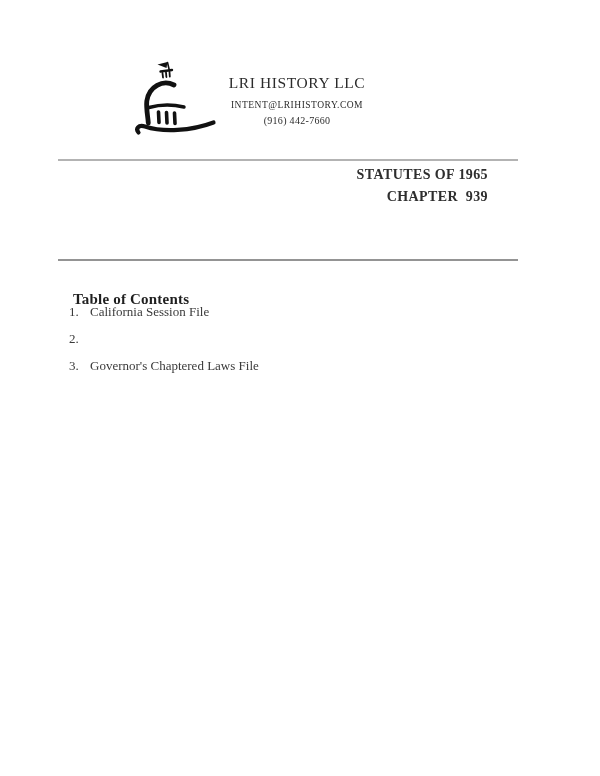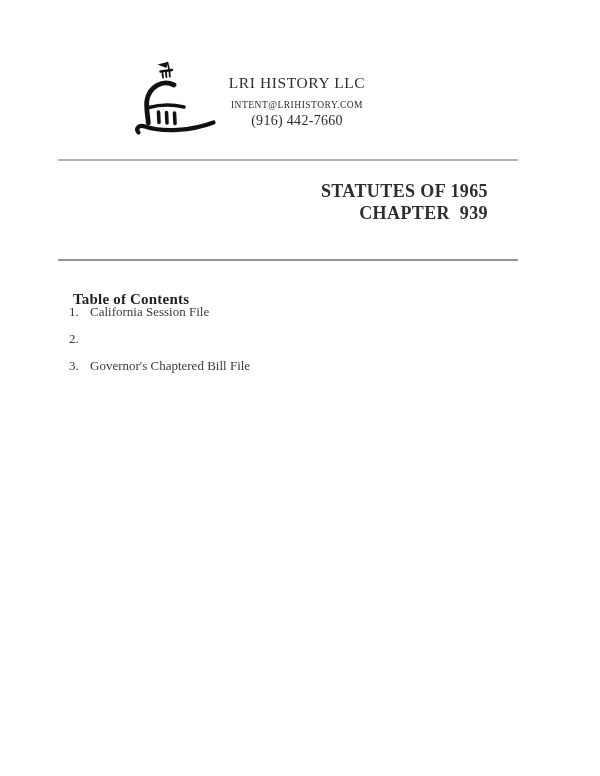--- a/index.html
+++ b/index.html
@@ -40,40 +40,40 @@
     white-space: nowrap;
   }
   .contact {
     font-size: 9.5px;
     line-height: 15px;
     letter-spacing: 0.5px;
     color: #2b2b2b;
     white-space: nowrap;
   }
   .contact.email { margin-top: 6px; }
-  .contact.phone { font-size: 14px; letter-spacing: 0.3px; }
+  .contact.phone { font-size: 10px; letter-spacing: 0.3px; }
 
   
   .rule {
     position: absolute;
     left: 58px;
     width: 460px;
     height: 2px;
   }
   .rule-1 { top: 159px; background: var(--rule-top, #b3b3b3); }
   .rule-2 { top: 259px; background: var(--rule-bottom, #949494); }
 
   
   .ref-block {
     position: absolute;
     right: 112px;
-    top: 180px;
+    top: 164px;
     text-align: right;
     font-weight: bold;
-    font-size: 18px;
+    font-size: 14px;
     line-height: 22px;
     letter-spacing: 0.4px;
     color: #2e2e2e;
   }
   .ref-line { white-space: pre; }
 
   
   .toc-heading {
     position: absolute;
     left: 57px;
@@ -154,17 +154,17 @@
   <ol class="toc-list">
     <li class="toc-item">
       <span class="num">1.</span>
       <span class="label">California Session File</span>
     </li>
     <li class="toc-item">
       <span class="num">2.</span>
     </li>
     <li class="toc-item">
       <span class="num">3.</span>
-      <span class="label">Governor's Chaptered Bill File</span>
+      <span class="label">Governor's Chaptered Laws File</span>
     </li>
   </ol>
 
 </div>
 
 </body></html>

